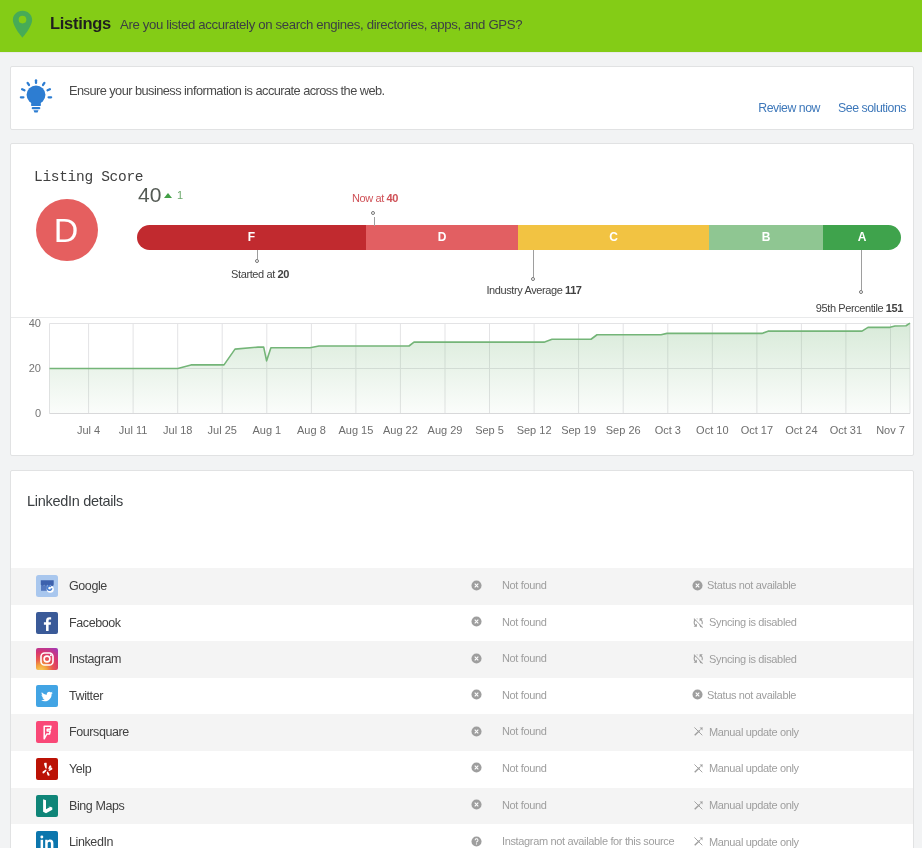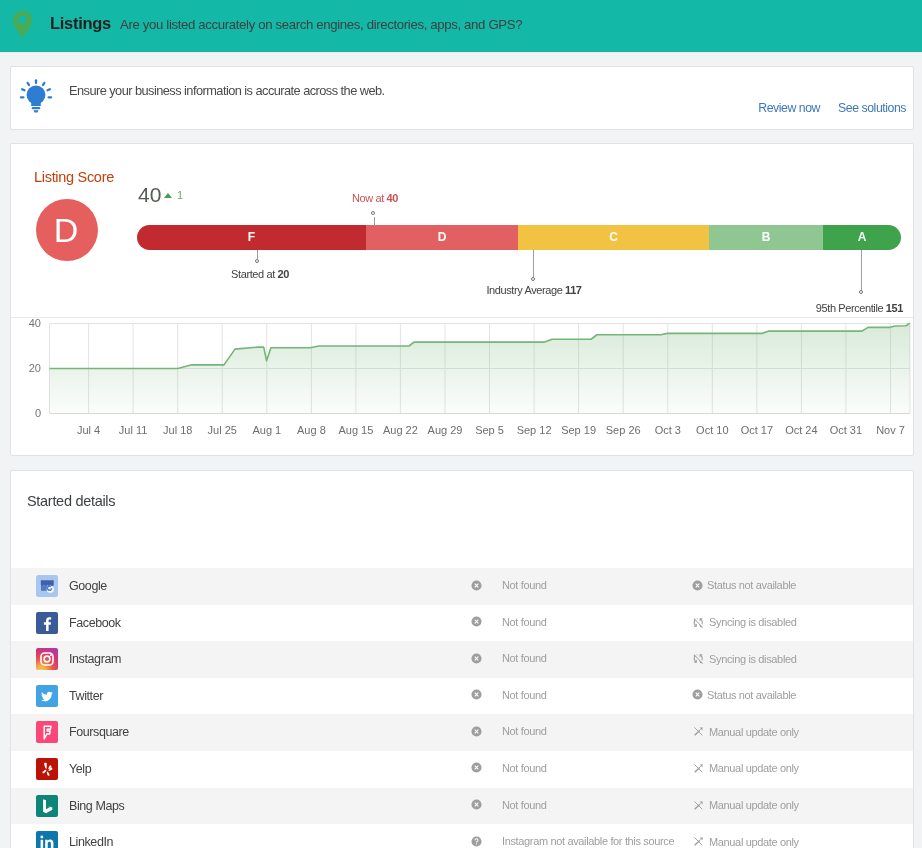--- a/index.html
+++ b/index.html
@@ -1,28 +1,28 @@
 <!DOCTYPE html>
 <html><head>
 <meta charset="utf-8">
 <style>
 * { margin:0; padding:0; box-sizing:border-box; }
 html,body { width:922px; height:848px; overflow:hidden; }
 body { font-family:"Liberation Sans", sans-serif; background:#f2f3f4; position:relative; }
-.topbar { position:absolute; left:0; top:0; width:922px; height:53px; background:#14b8a6; border-bottom:1px solid #e9eaeb; }
+.topbar { position:absolute; left:0; top:0; width:922px; height:53px; background:#84cc16; border-bottom:1px solid #e9eaeb; }
 .topbar h1 { position:absolute; left:50px; top:14px; font-size:16.5px; font-weight:700; letter-spacing:-0.3px; color:#1f1f1f; }
 .topbar .sub { position:absolute; left:120px; top:17px; font-size:13.2px; letter-spacing:-0.35px; color:#3c4043; }
 .card { position:absolute; left:10px; width:904px; background:#fff; border:1px solid #e1e2e3; border-radius:2px; }
 
 #banner { top:66px; height:64px;padding-left:32px; }
 #banner .msg { position:absolute; left:58px; top:16px; font-size:12.8px; letter-spacing:-0.55px; color:#4a4a4a; }
 #banner .lnk { position:absolute; top:34px; font-size:12.3px; letter-spacing:-0.45px; color:#3e78ba; }
 
 #score { top:143px; height:313px; }
-#score .title { position:absolute; left:23px; top:25px; font-size:14.5px; letter-spacing:-0.3px; color:#c2410c; }
+#score .title { position:absolute; left:23px; top:25px; font-size:14.5px; letter-spacing:-0.3px; color:#404040;font-family:Liberation Mono, monospace; }
 #score .grade { position:absolute; left:25px; top:55px; width:62px; height:62px; border-radius:50%; background:#e55f5f; color:#fff; font-size:34px; text-align:center; line-height:63px; text-indent:-2px; }
 #score .num { position:absolute; left:127px; top:39px; font-size:21px; color:#555b55; }
 #score .tri { position:absolute; left:153px; top:49px; width:0; height:0; border-left:4.5px solid transparent; border-right:4.5px solid transparent; border-bottom:5px solid #43a047; }
 #score .delta { position:absolute; left:166px; top:45px; font-size:11px; color:#6ca96c; }
 .bar { position:absolute; left:126px; top:81px; width:764px; height:25px; display:flex; border-radius:13px; overflow:hidden; }
 .bar div { color:#fff; font-size:12px; font-weight:700; text-align:center; line-height:25px; }
 .seg-f { width:229px; background:#c12a2f; }
 .seg-d { width:152px; background:#e25f62; }
 .seg-c { width:191px; background:#f2c342; }
 .seg-b { width:114px; background:#8fc692; }
@@ -167,21 +167,21 @@
         <text x="656.8" y="116" font-size="11" fill="#6e6e6e" text-anchor="middle">Oct 3</text>
         <text x="701.3" y="116" font-size="11" fill="#6e6e6e" text-anchor="middle">Oct 10</text>
         <text x="745.9" y="116" font-size="11" fill="#6e6e6e" text-anchor="middle">Oct 17</text>
         <text x="790.4" y="116" font-size="11" fill="#6e6e6e" text-anchor="middle">Oct 24</text>
         <text x="834.9" y="116" font-size="11" fill="#6e6e6e" text-anchor="middle">Oct 31</text>
         <text x="879.5" y="116" font-size="11" fill="#6e6e6e" text-anchor="middle">Nov 7</text>
       </svg></div>
 </div>
 
 <div class="card" id="details">
-  <div class="title">Started details</div>
+  <div class="title">LinkedIn details</div>
   <div class="rows">
       <div class="row">
         <svg class="bicon" width="22" height="22" viewBox="0 0 22 22">
           <rect width="22" height="22" rx="2.5" fill="#a9c7ee"></rect>
           <path d="M4.8 5.2 h12.9 v4.2 a1.6 1.6 0 0 1 -3.2 0 a1.6 1.6 0 0 1 -3.2 0 a1.6 1.6 0 0 1 -3.2 0 a1.6 1.6 0 0 1 -3.3 0 z" fill="#3d61ad"></path>
           <rect x="5" y="10.6" width="5.8" height="5.2" fill="#5478bf"></rect>
           <circle cx="14.3" cy="14.3" r="3.5" fill="#fff"></circle>
           <path d="M14.3 13.5 h3 a3 3 0 1 1 -0.9 -2.2 l-1.2 1.2 a1.3 1.3 0 1 0 0.4 1 z" fill="#4a7fd0" transform="translate(-0.35,0.1) scale(0.97)"></path>
         </svg>
         <span class="name">Google</span>

